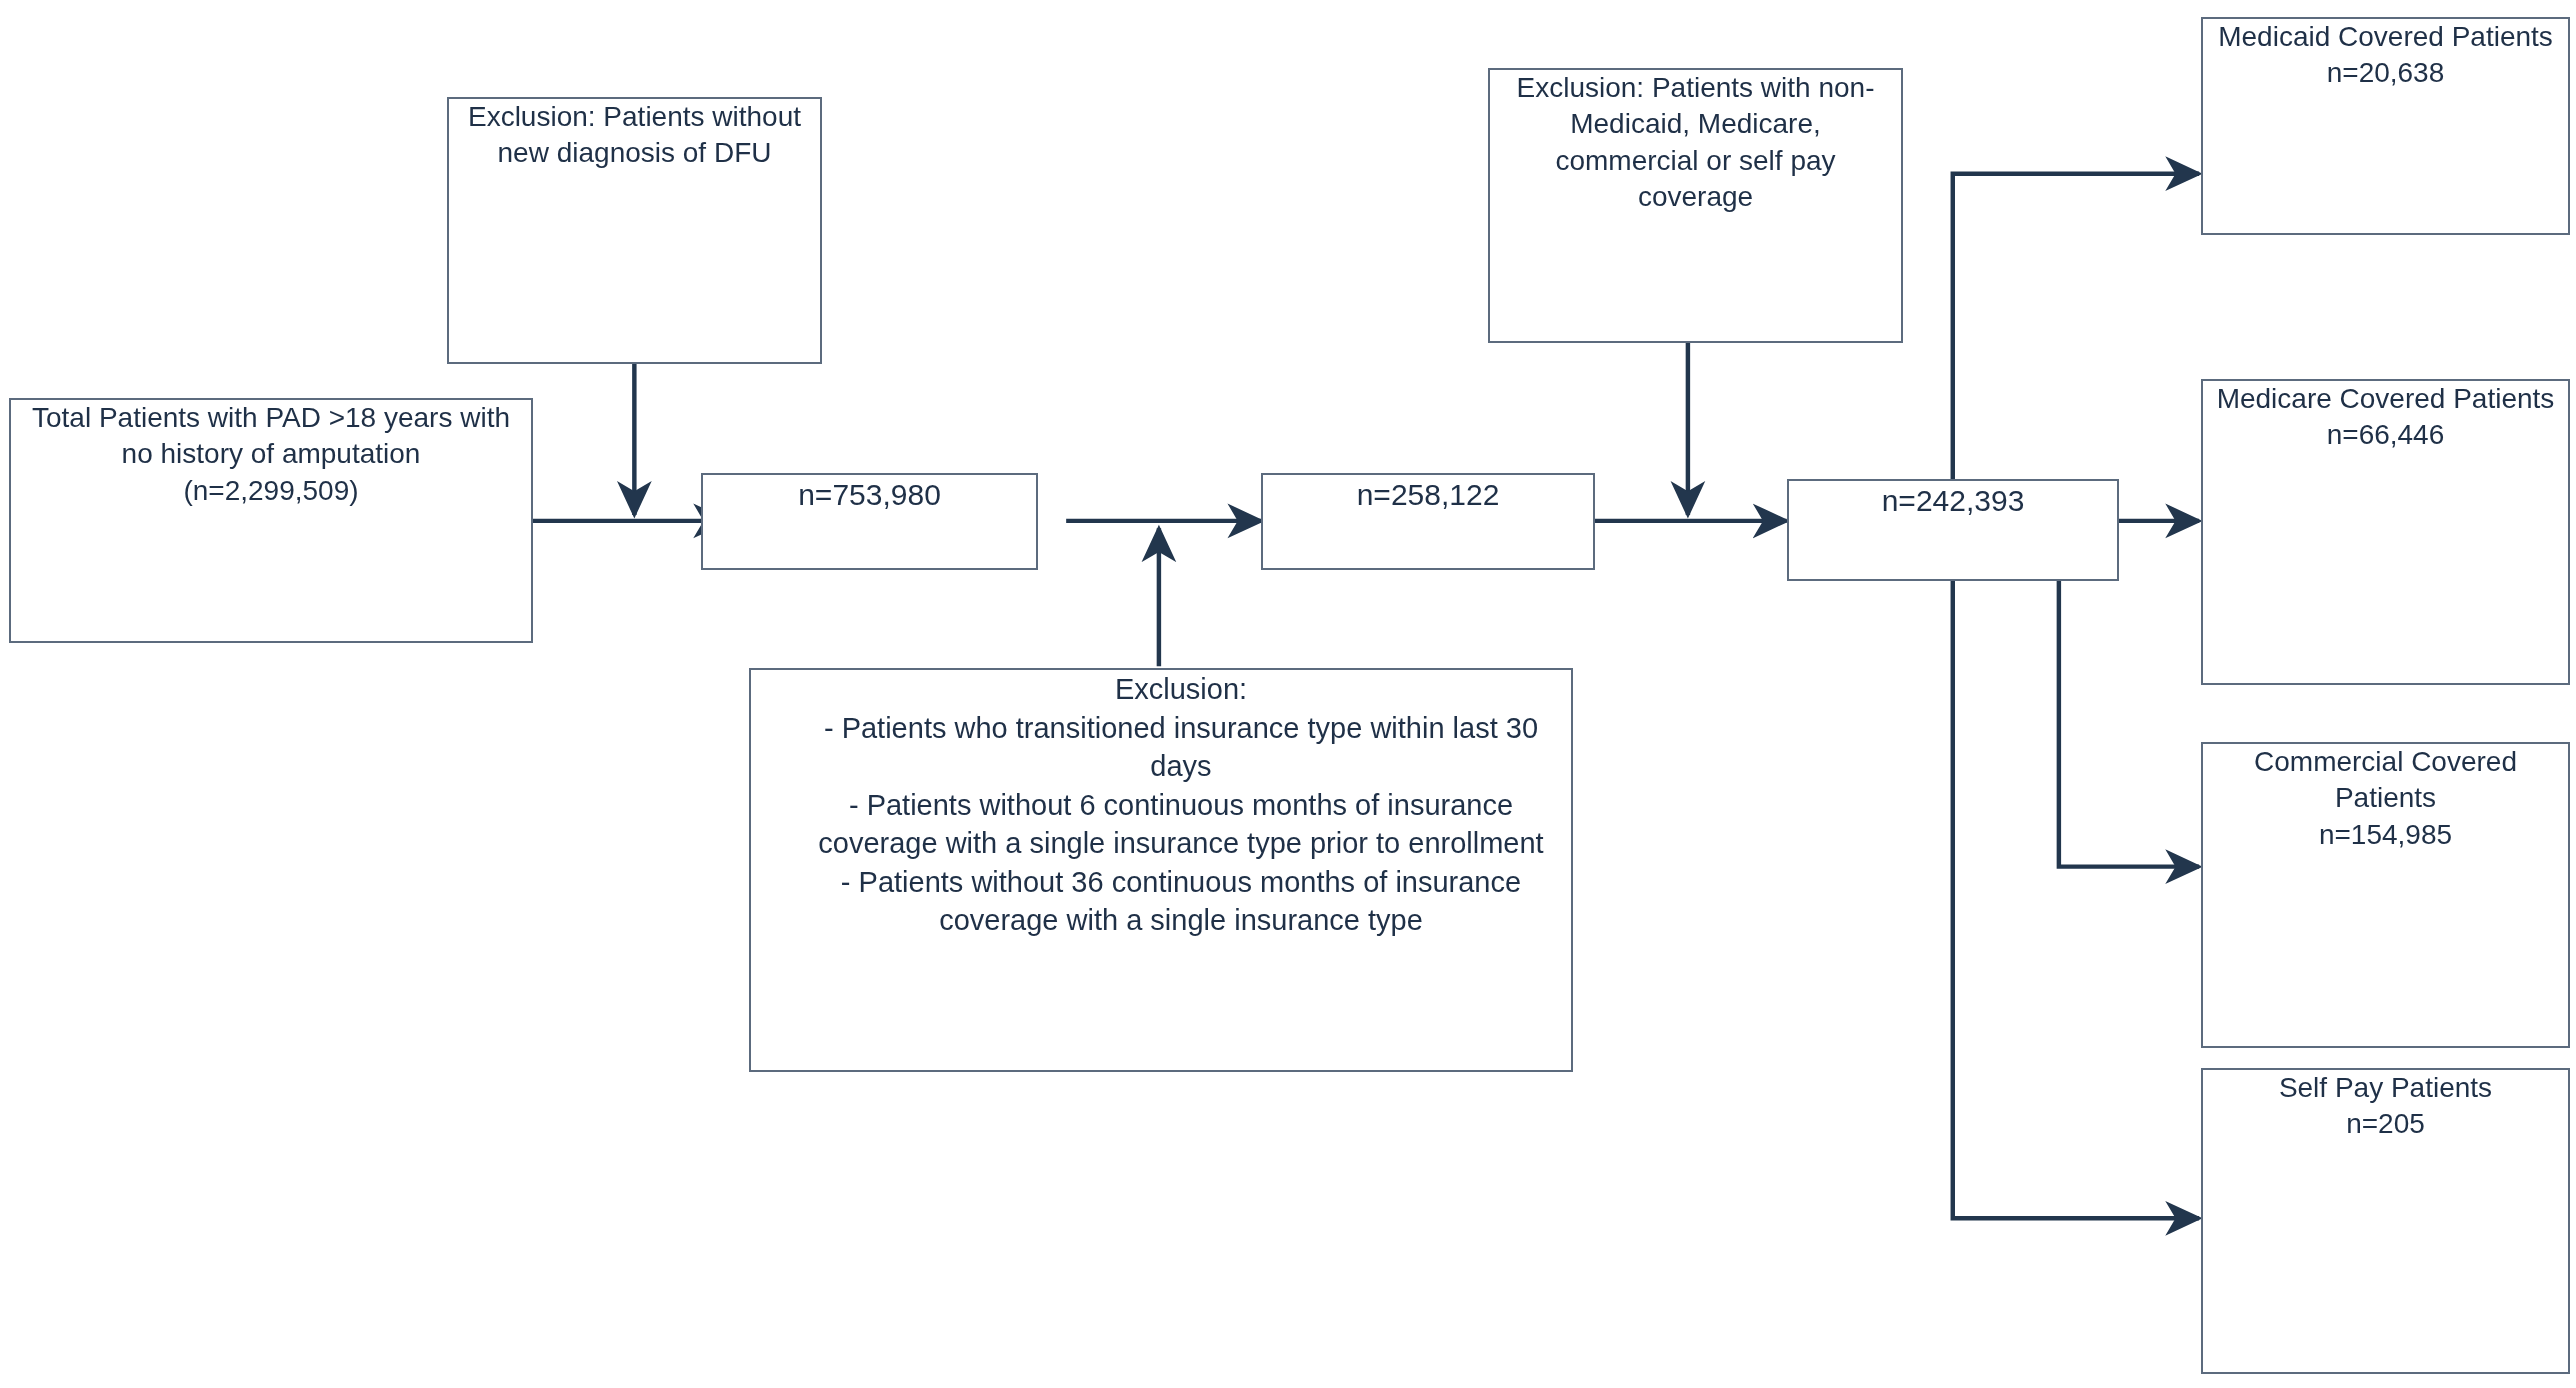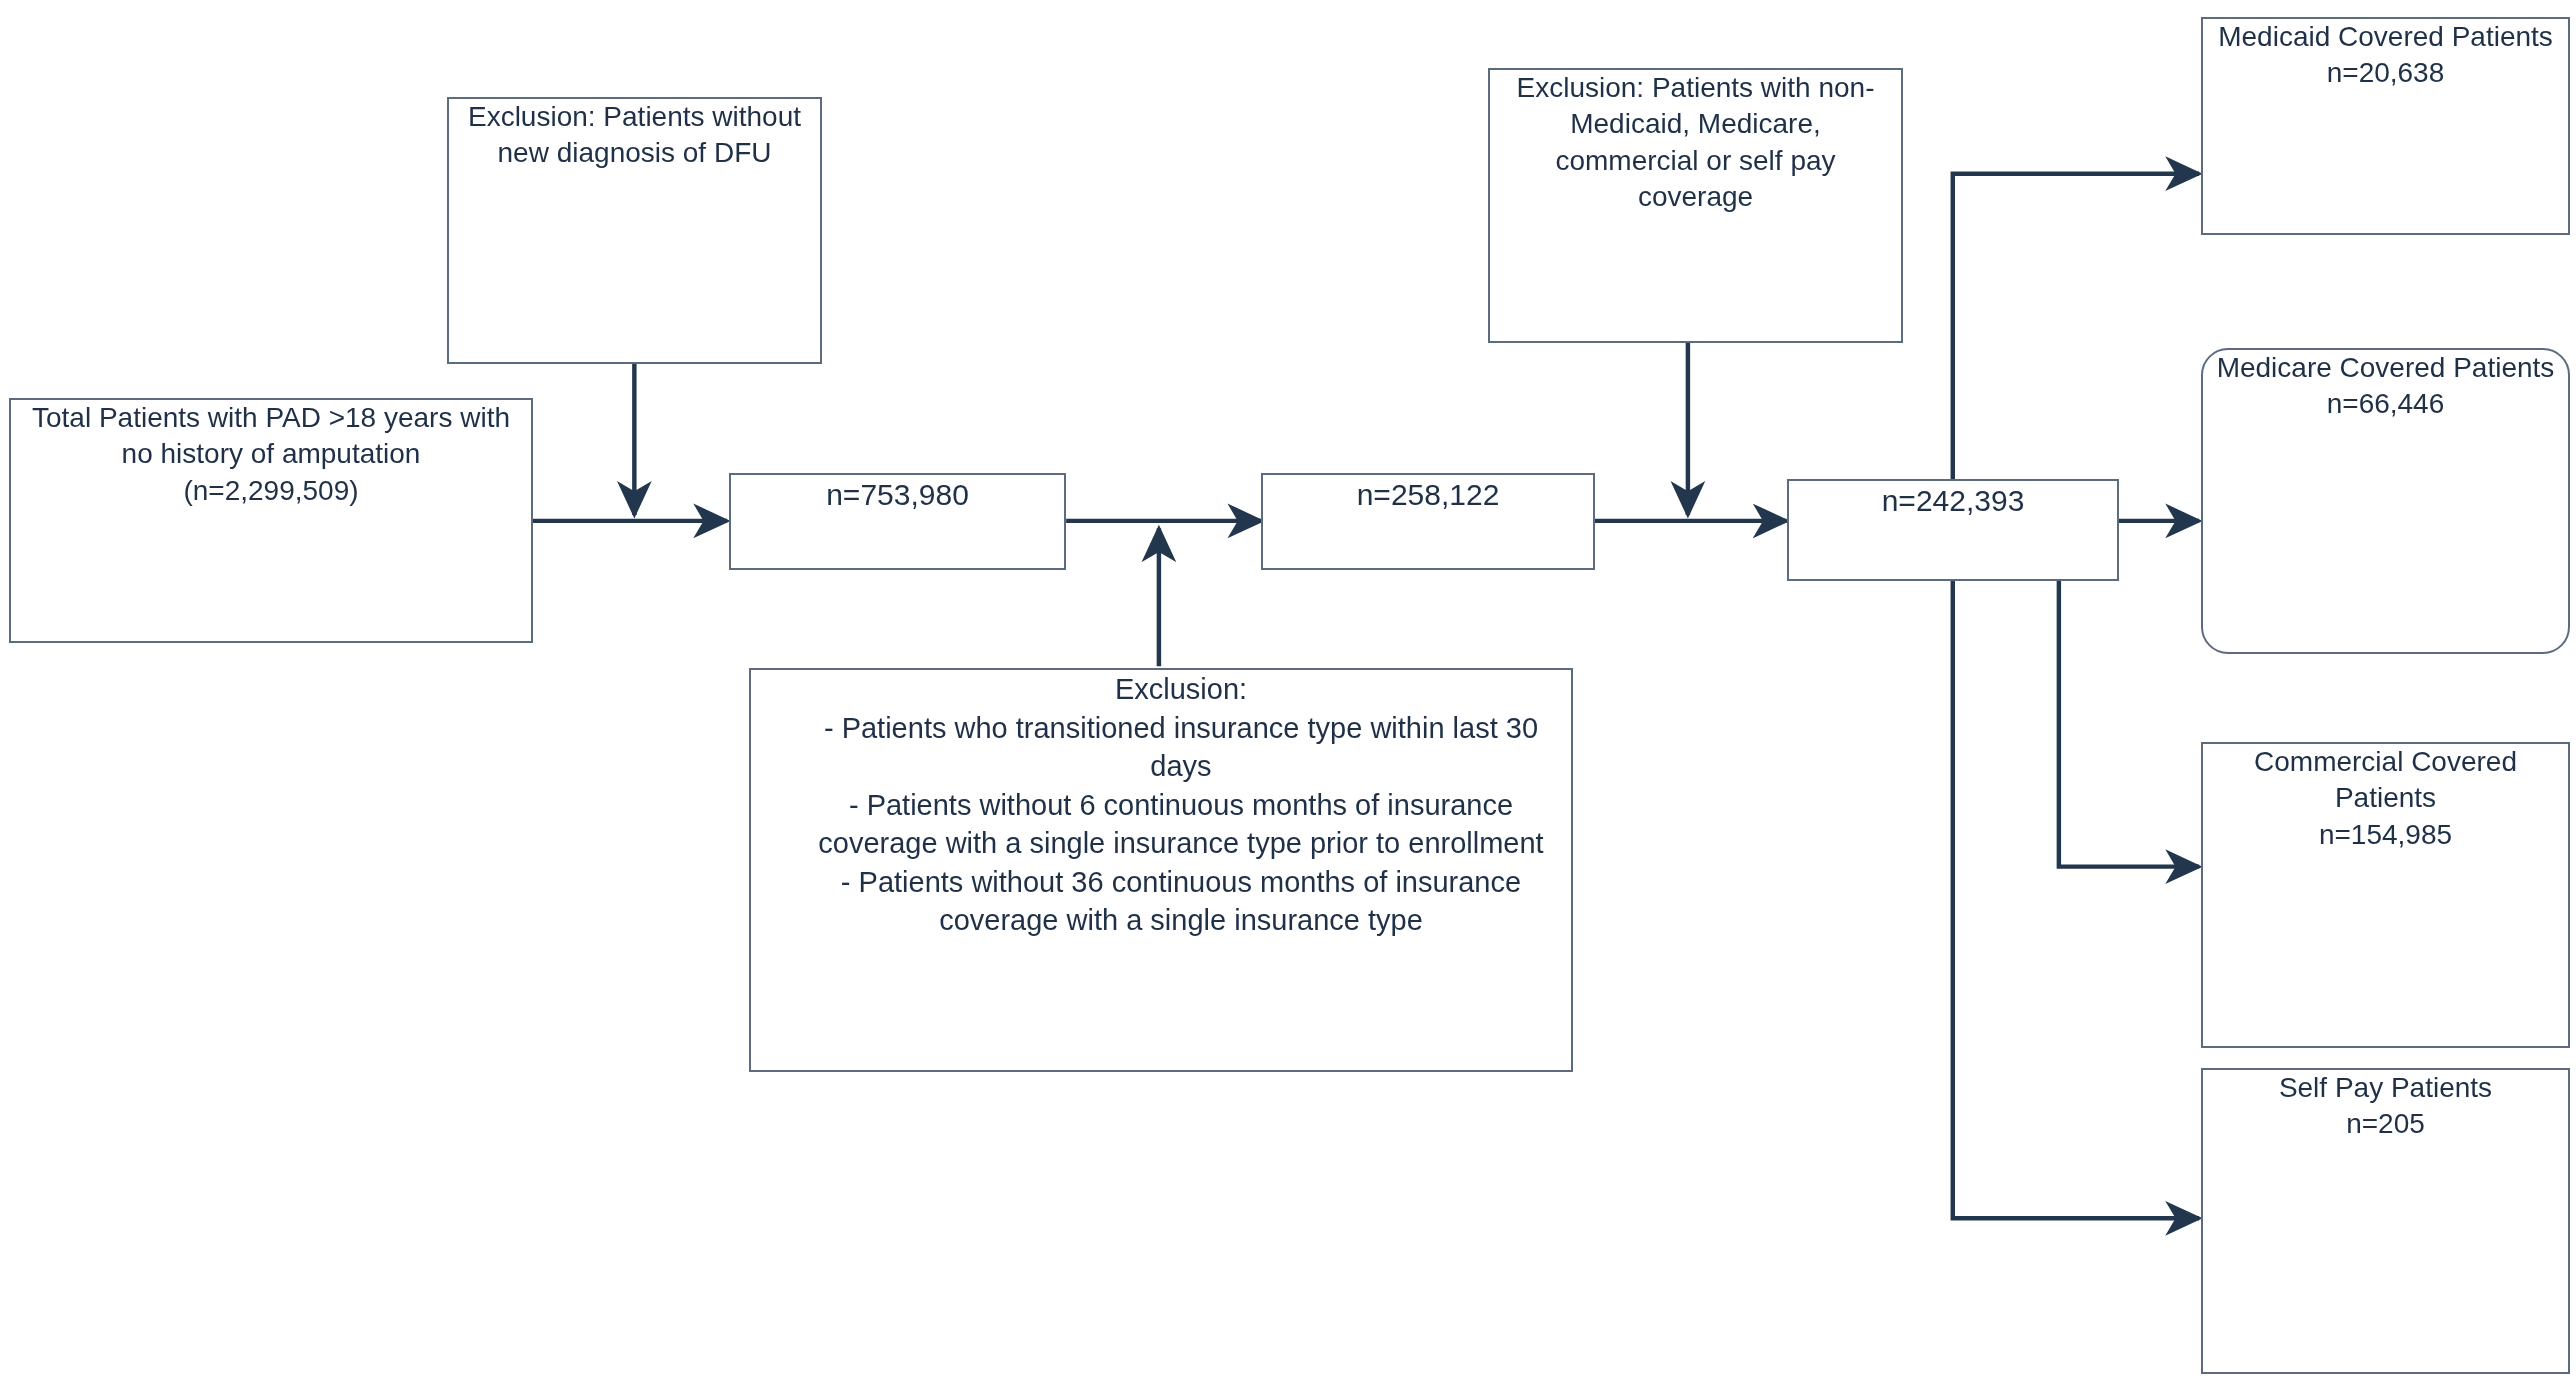--- a/index.html
+++ b/index.html
@@ -39,21 +39,21 @@
 
   <div class="node" style="left:9px;top:398px;width:524px;height:245px;">
     <div class="txt">Total Patients with PAD &gt;18 years with no history of amputation
 (n=2,299,509)</div>
   </div>
 
   <div class="node" style="left:447px;top:97px;width:375px;height:267px;">
     <div class="txt">Exclusion: Patients without new diagnosis of DFU</div>
   </div>
 
-  <div class="node num" style="left:729px;top:473px;width:337px;height:97px;">
+  <div class="node num" style="left:701px;top:473px;width:337px;height:97px;">
     <div class="txt">n=753,980</div>
   </div>
 
   <div class="node big" style="left:749px;top:668px;width:824px;height:404px;">
     <div class="txt">Exclusion:
 - Patients who transitioned insurance type within last 30 days
 - Patients without 6 continuous months of insurance coverage with a single insurance type prior to enrollment
 - Patients without 36 continuous months of insurance coverage with a single insurance type</div>
   </div>
 
@@ -67,21 +67,21 @@
 
   <div class="node num" style="left:1787px;top:479px;width:332px;height:102px;">
     <div class="txt">n=242,393</div>
   </div>
 
   <div class="node" style="left:2201px;top:17px;width:369px;height:218px;">
     <div class="txt">Medicaid Covered Patients
 n=20,638</div>
   </div>
 
-  <div class="node" style="left:2201px;top:348px;width:369px;height:306px;border-radius:27px;">
+  <div class="node" style="left:2201px;top:379px;width:369px;height:306px;">
     <div class="txt">Medicare Covered Patients
 n=66,446</div>
   </div>
 
   <div class="node" style="left:2201px;top:742px;width:369px;height:306px;">
     <div class="txt">Commercial Covered Patients
 n=154,985</div>
   </div>
 
   <div class="node" style="left:2201px;top:1068px;width:369px;height:306px;">

